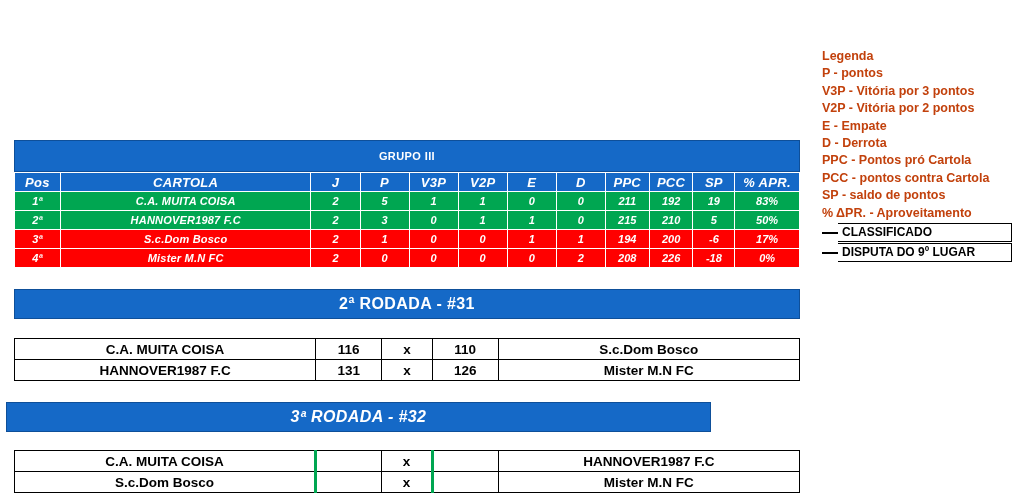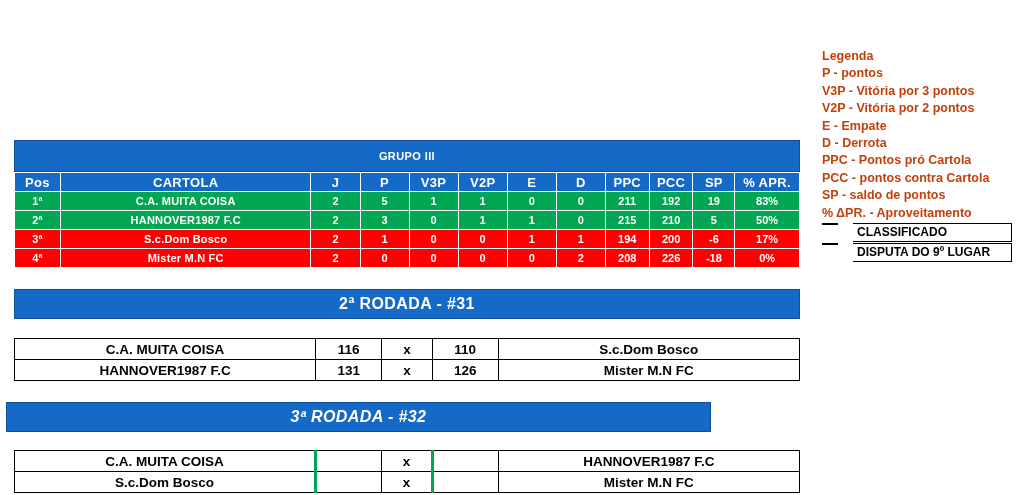--- a/index.html
+++ b/index.html
@@ -42,20 +42,21 @@
     top: 140px;
     width: 786px;
   }
   #standings .banner {
     height: 32px;
   }
   table.grid {
     border-collapse: collapse;
     width: 100%;
     table-layout: fixed;
+    font-style: italic;
   }
   table.grid td, table.grid th {
     border: 1px solid #ffffff;
     font-size: 11px;
     font-weight: bold;
     text-align: center;
     height: 18px;
     padding: 0;
     color: #ffffff;
     white-space: nowrap;
@@ -132,23 +133,22 @@
   }
   #legend .line {
     font-size: 12.5px;
     font-weight: bold;
     color: #c2410c;
     line-height: 17.4px;
     white-space: nowrap;
   }
   .legend-swatch-row {
     display: flex;
-    align-items: flex-start;
+    align-items: center;
     margin-top: 1px;
-    gap: 15px;
   }
   .legend-swatch {
     width: 16px;
     border: 1px solid #000000;
     box-sizing: border-box;
   }
   .legend-swatch.green { background: #00a651; }
   .legend-swatch.red { background: #ff0000; }
   .legend-swatch-label {
     flex: 1;

